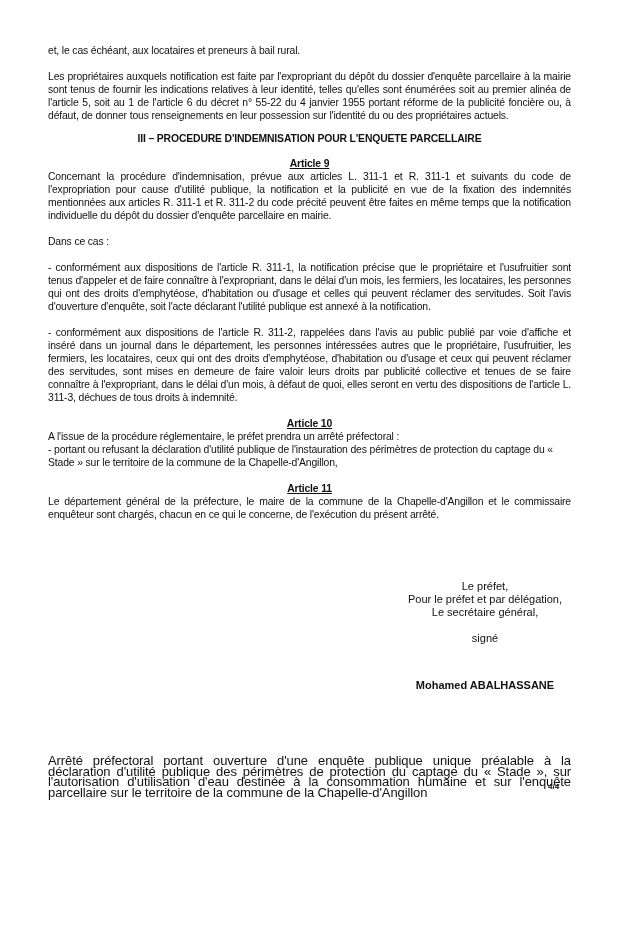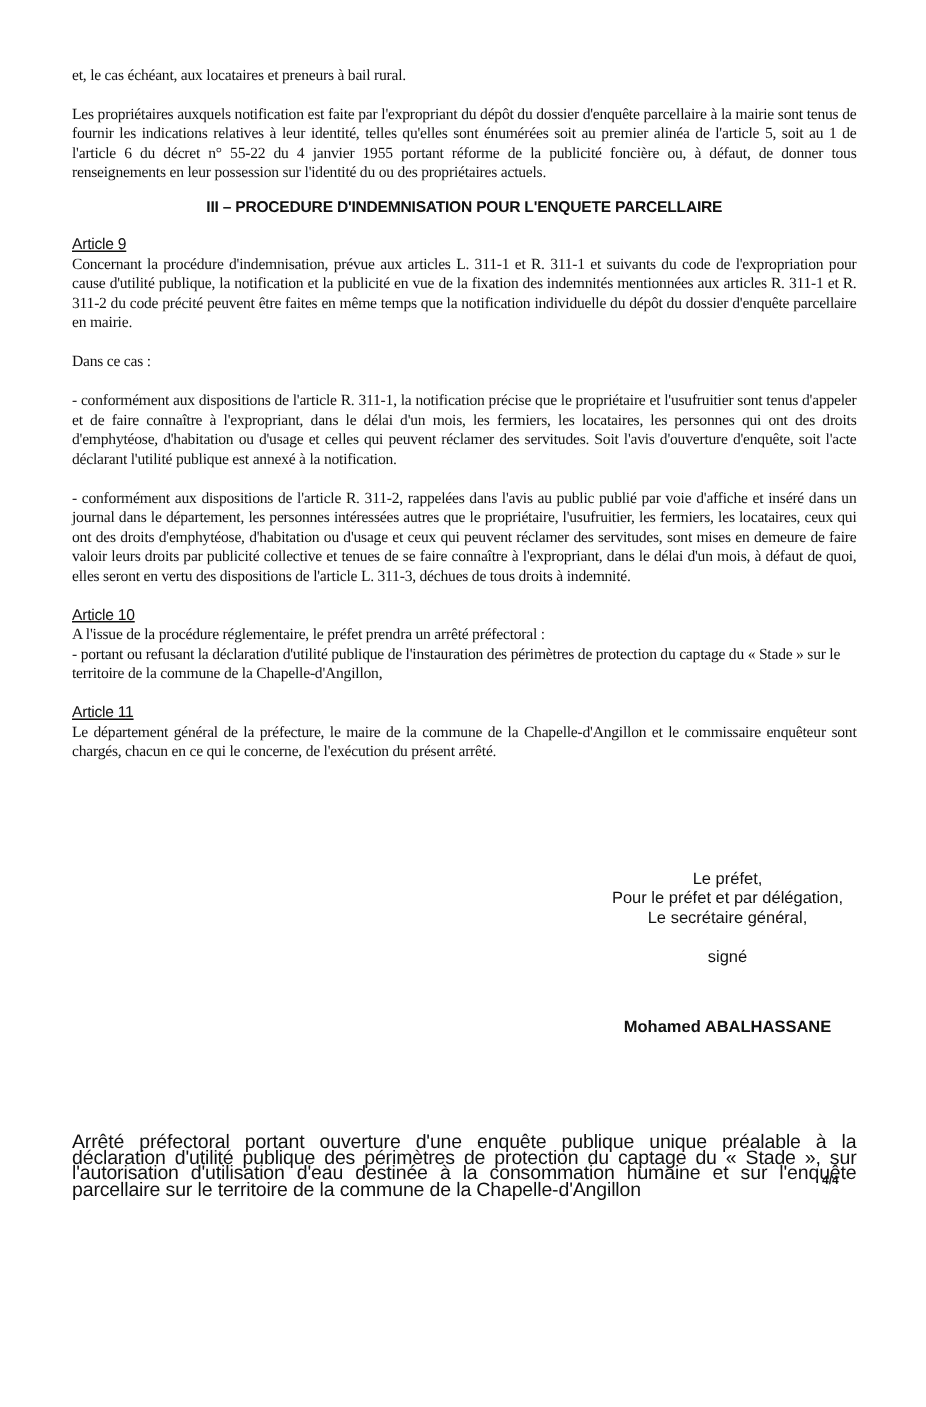--- a/index.html
+++ b/index.html
@@ -20,33 +20,33 @@
     left: 48px;
     top: 44px;
     width: 523px;
     font-size: 10.4px;
     line-height: 13px;
     letter-spacing: -0.15px;
   }
   .para {
     margin: 0 0 13px 0;
     text-align: justify;
-    font-family: Liberation Serif, serif;
   }
   .para.tight { margin-bottom: 0; }
   .heading-section {
     text-align: center;
     font-weight: bold;
     margin: 0 0 12px 0;
     font-size: 10.4px;
   }
   .article-title {
-    font-weight: normal;
+    font-weight: bold;
     text-decoration: underline;
     margin: 0;
+    text-align: center;
   }
   .line { display: block; }
   .signature {
     position: absolute;
     left: 390px;
     top: 580px;
     width: 190px;
     text-align: center;
     font-size: 11px;
     line-height: 13px;

